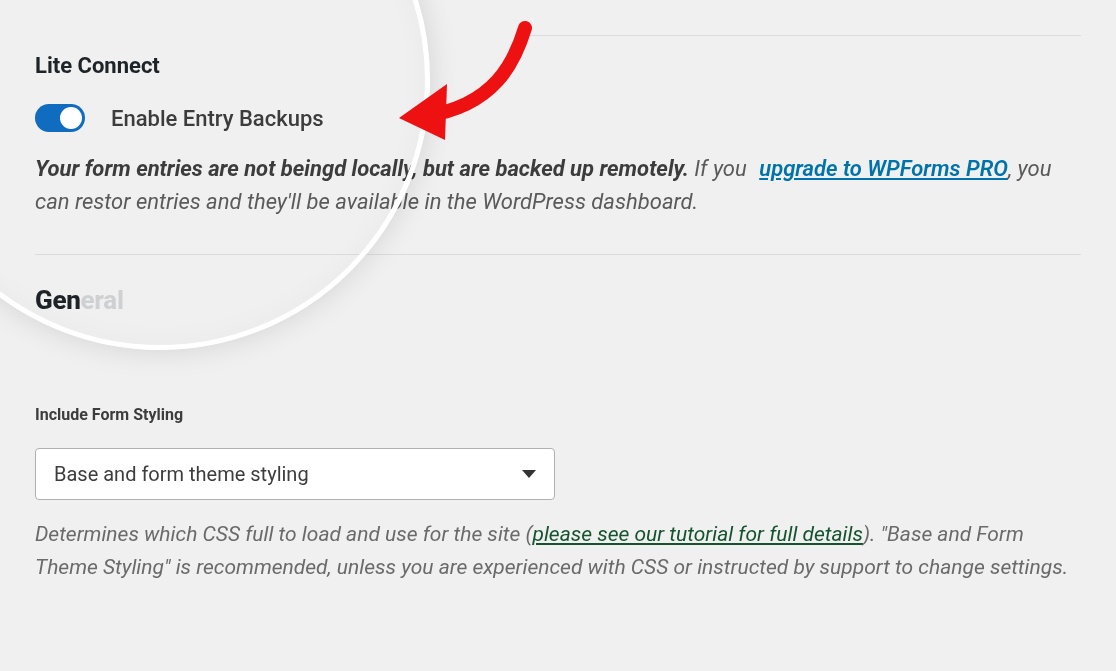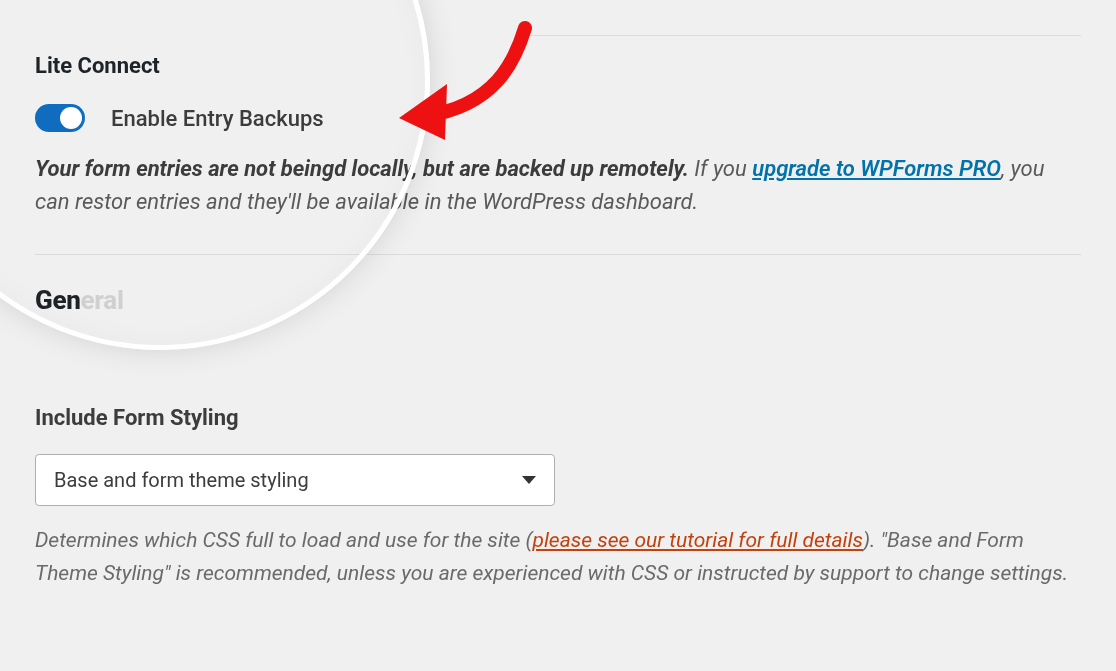--- a/index.html
+++ b/index.html
@@ -70,36 +70,37 @@
     }
     .desc .bolditalic {
       font-weight: 700;
       font-style: italic;
       color: #3c3c3c;
     }
     .desc a {
       color: #0073aa;
       text-decoration: underline;
       font-weight: 600;
+      margin-left: 7px;
     }
     hr.mid {
       margin-bottom: 30px;
     }
     .general-title {
       font-size: 26px;
       font-weight: 800;
       color: #1d2327;
       margin-bottom: 90px;
       letter-spacing: -0.3px;
     }
     .general-title .fade {
       opacity: 0.15;
     }
     .field-label {
-      font-size: 22px;
+      font-size: 16px;
       font-weight: 700;
       color: #3c3c3c;
       margin-bottom: 24px;
     }
     .select {
       background: #fff;
       border: 1px solid #b0b0b0;
       border-radius: 4px;
       width: 520px;
       height: 52px;
@@ -123,21 +124,21 @@
       border-top: 8px solid #333;
     }
     .help {
       font-size: 21px;
       font-style: italic;
       color: #6a6a6a;
       line-height: 1.55;
       max-width: 1040px;
     }
     .help a {
-      color: #c2410c;
+      color: #14532d;
       text-decoration: underline;
       font-style: italic;
       text-align: center;
     }
     
     .lens-border {
       position: absolute;
       top: -190px;
       left: -110px;
       width: 540px;

